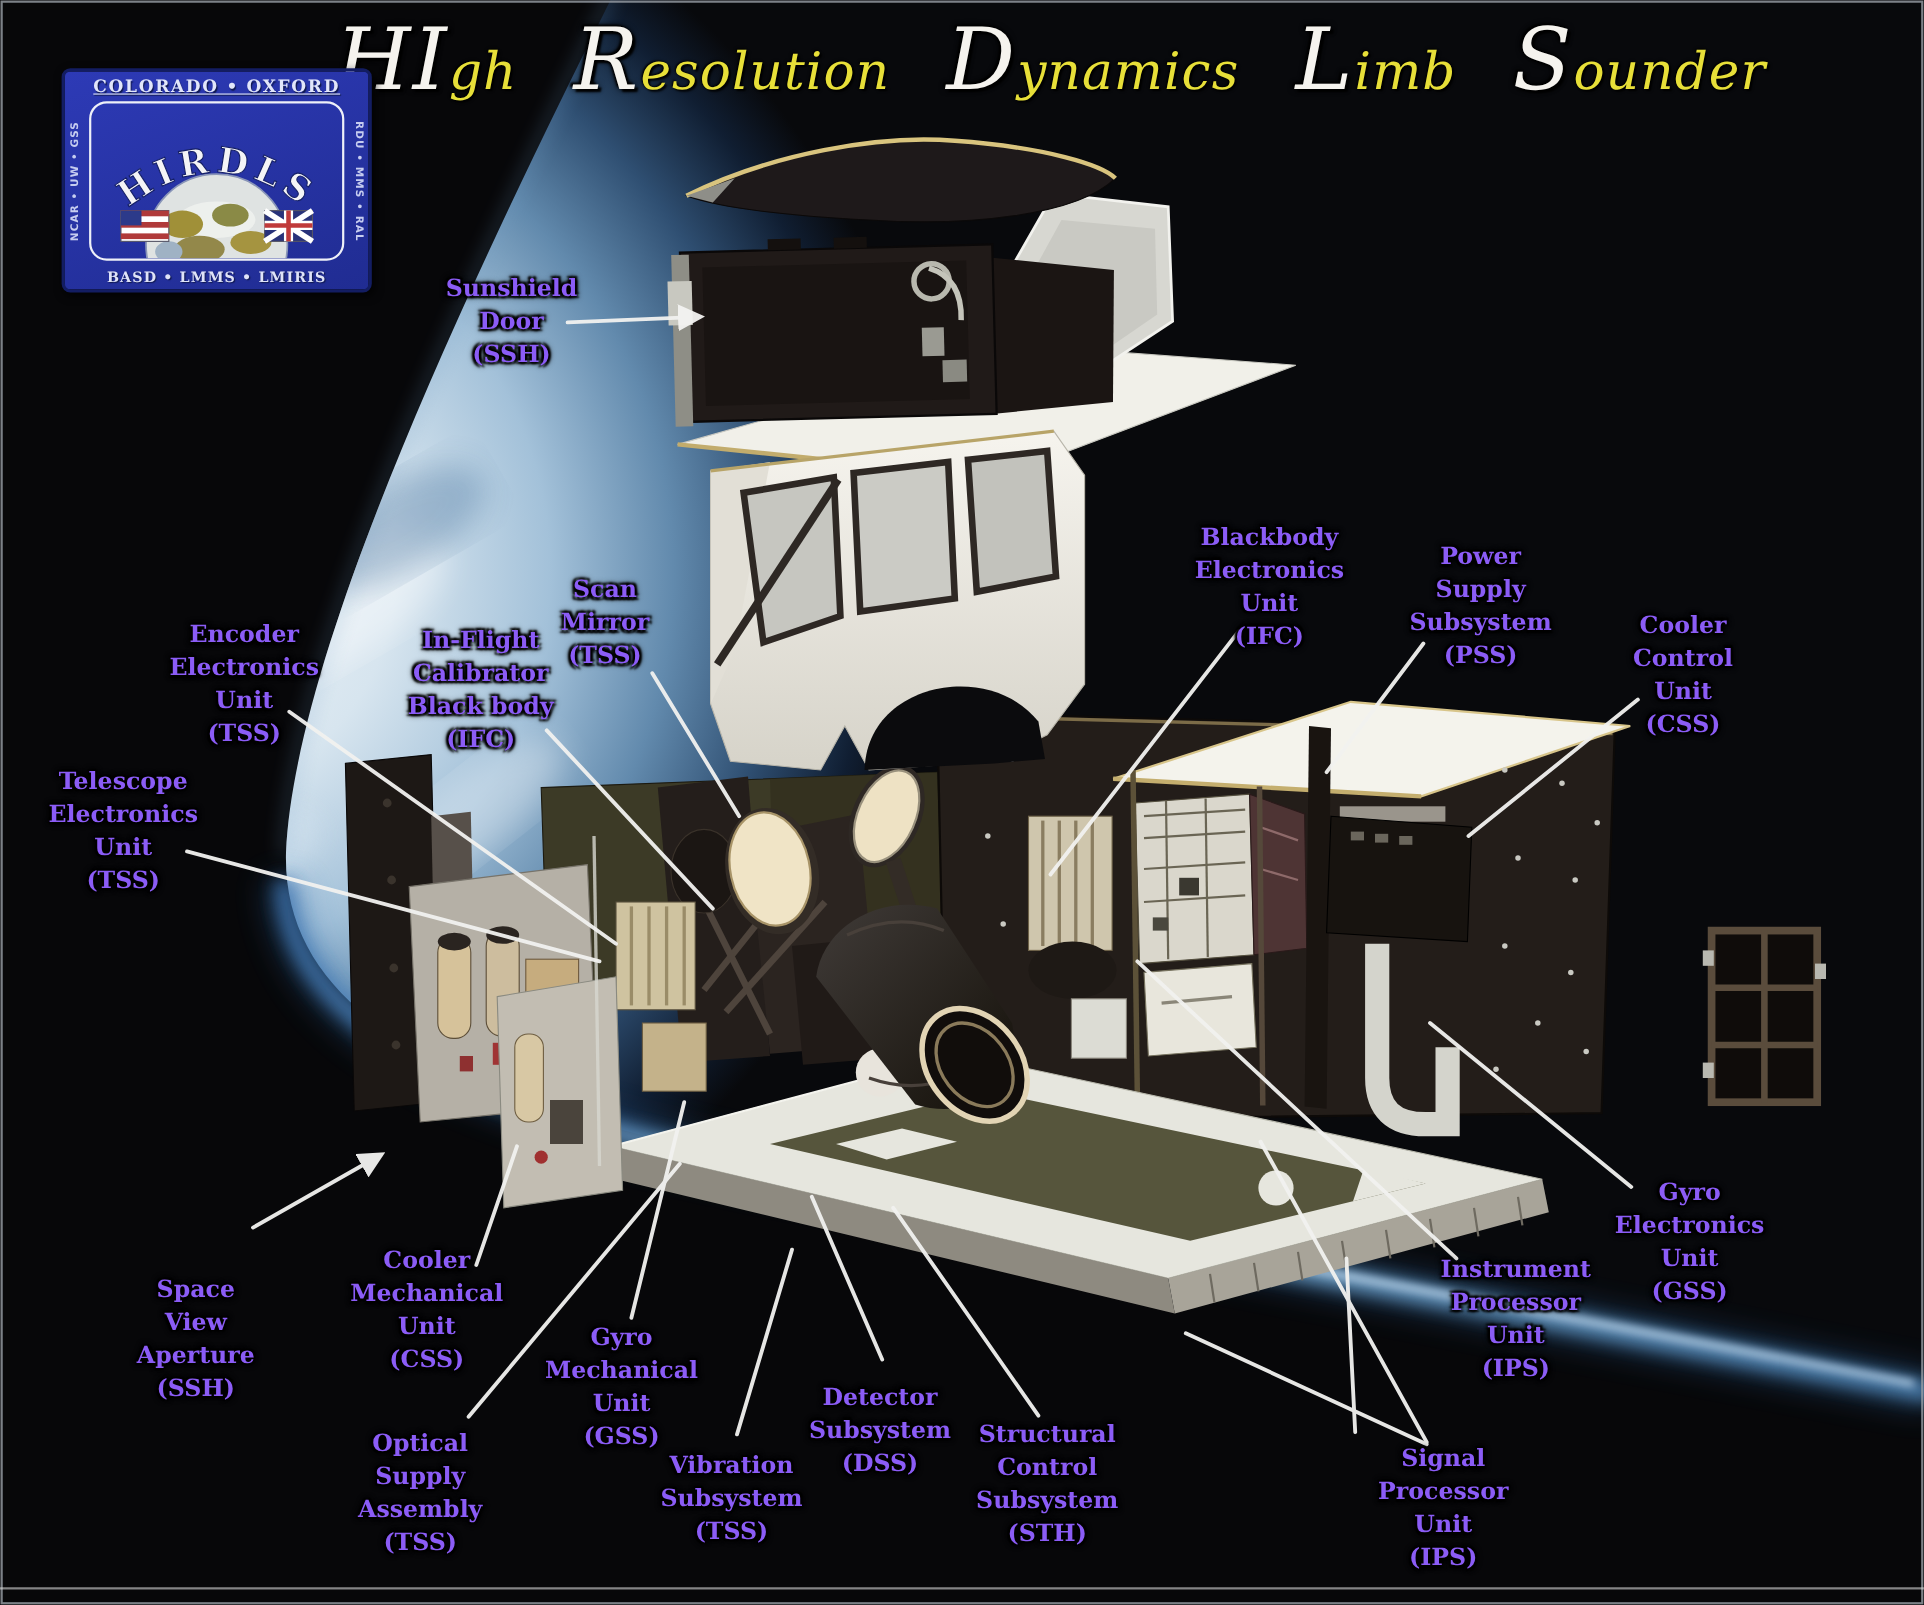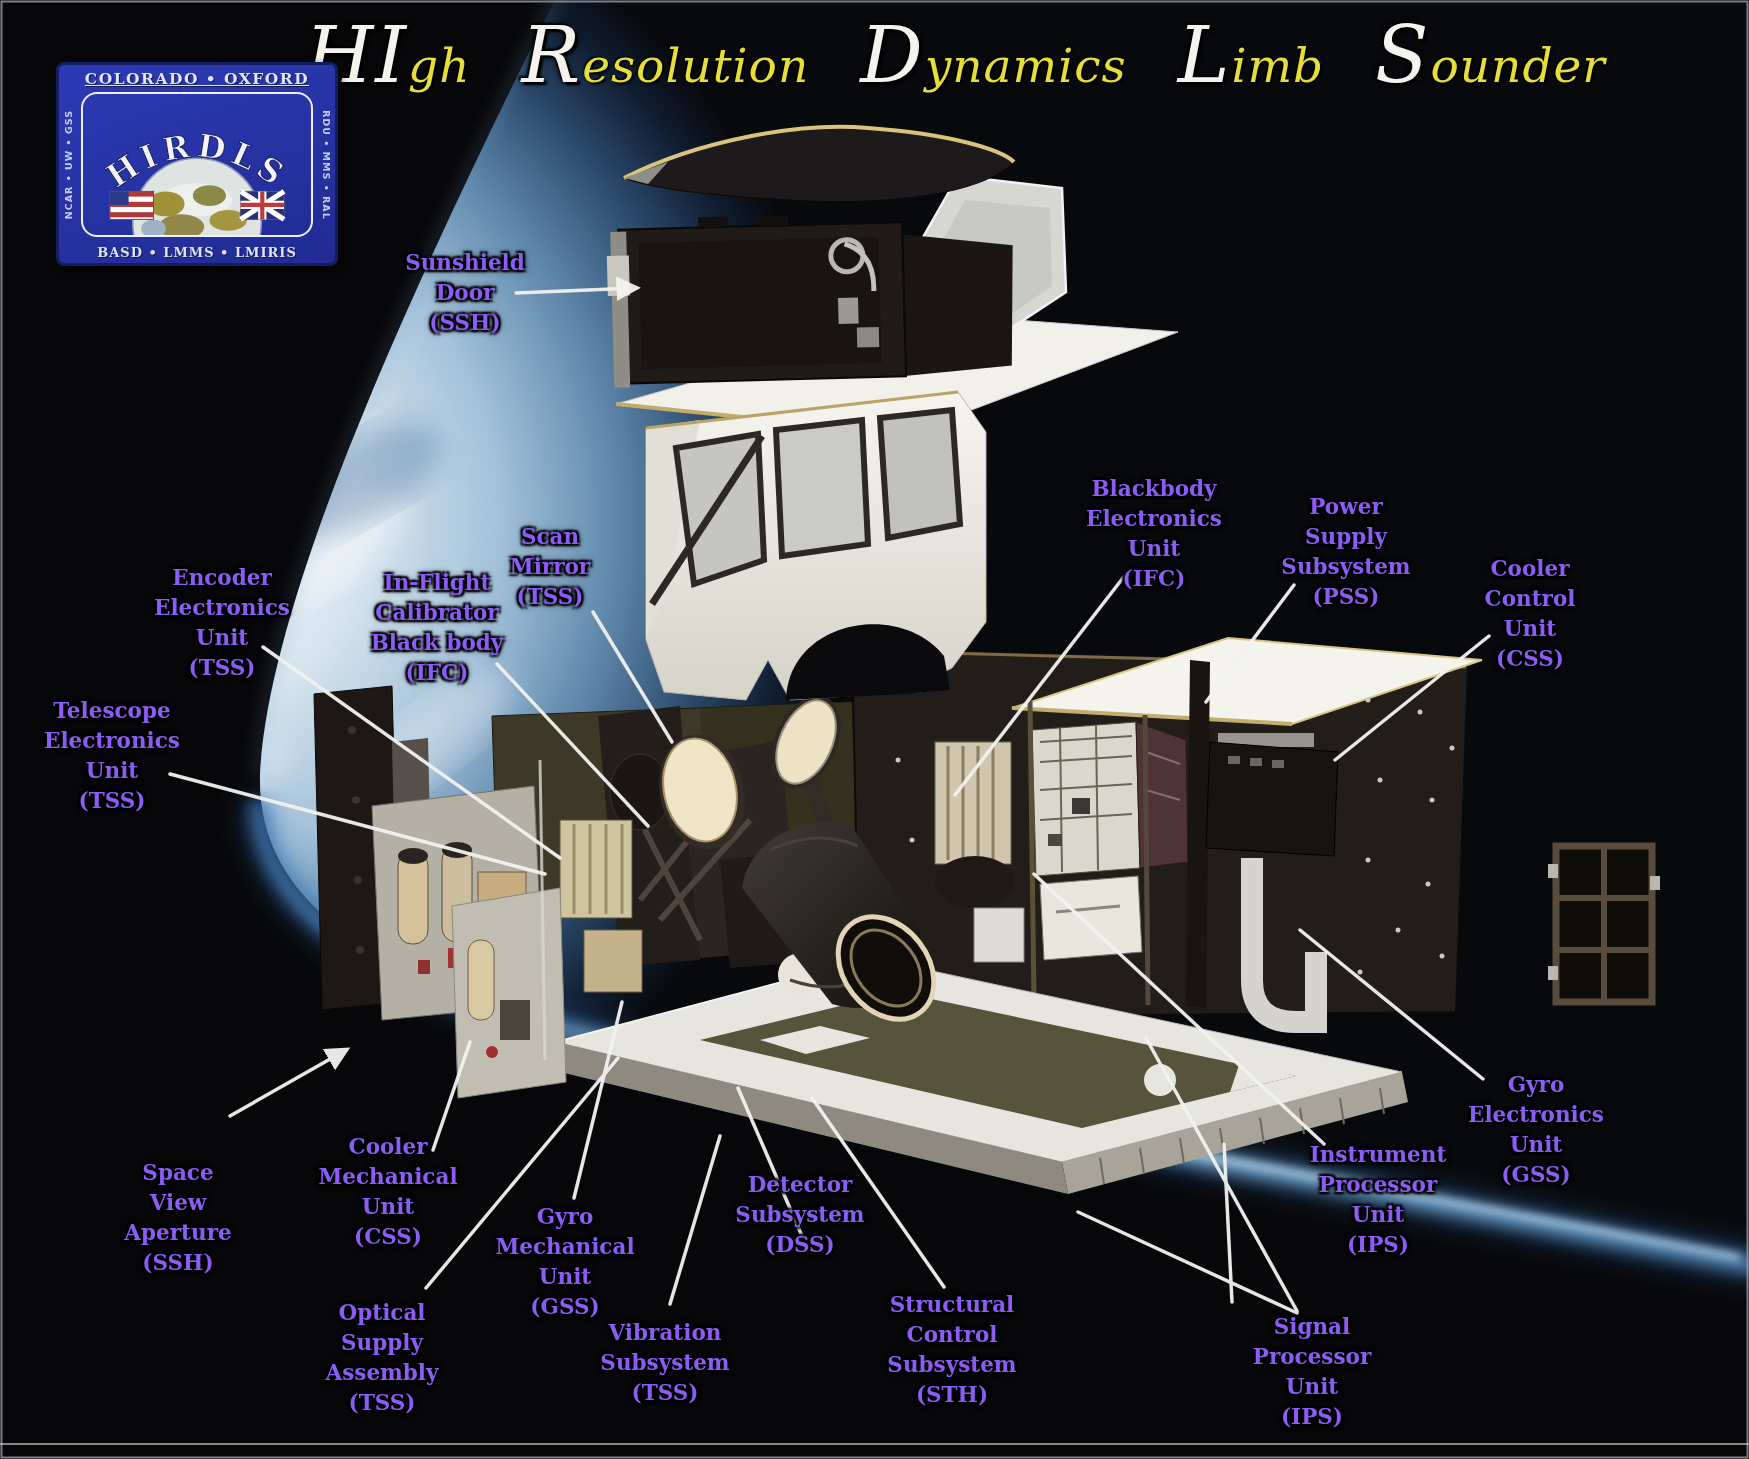--- a/index.html
+++ b/index.html
@@ -479,21 +479,21 @@
         <div>Gyro</div>
         <div>Mechanical</div>
         <div>Unit</div>
         <div>(GSS)</div>
       </div>
       <div class="part-label" style="left: 665px; top: 1318px;">
         <div>Vibration</div>
         <div>Subsystem</div>
         <div>(TSS)</div>
       </div>
-      <div class="part-label" style="left: 800px; top: 1170px;">
+      <div class="part-label" style="left: 800px; top: 1256px;">
         <div>Detector</div>
         <div>Subsystem</div>
         <div>(DSS)</div>
       </div>
       <div class="part-label" style="left: 952px; top: 1290px;">
         <div>Structural</div>
         <div>Control</div>
         <div>Subsystem</div>
         <div>(STH)</div>
       </div>

